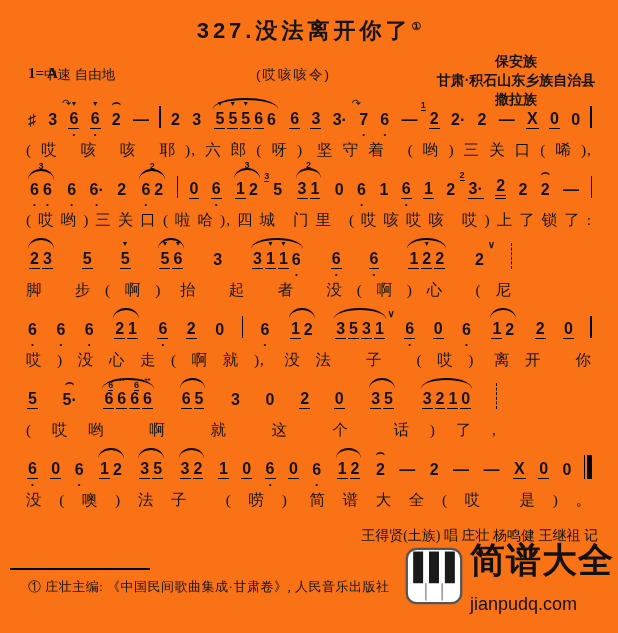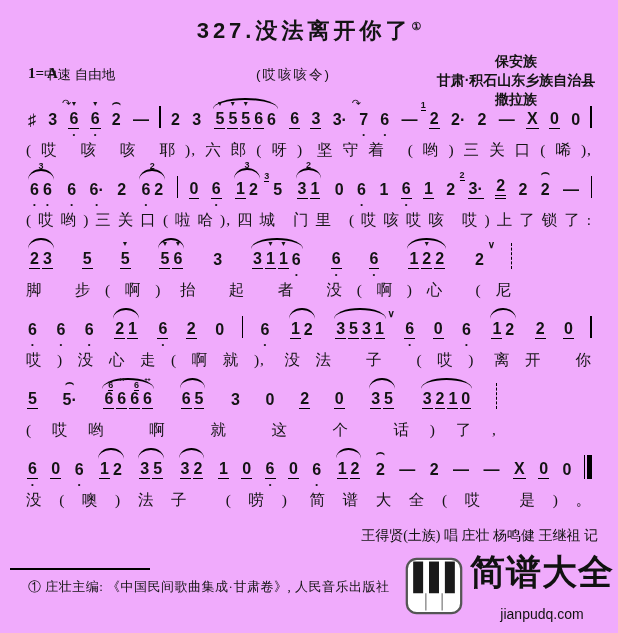--- a/index.html
+++ b/index.html
@@ -1,16 +1,16 @@
 <!DOCTYPE html>
 <html><head>
 <meta charset="utf-8">
 <style>
   html,body{margin:0;padding:0;background:#fff;}
-  .page{position:relative;width:618px;height:633px;background:#f0abfc;color:#141414;
+  .page{position:relative;width:618px;height:633px;background:#f97316;color:#141414;
         font-family:"Liberation Sans",sans-serif;overflow:hidden;}
   .title{position:absolute;top:16px;left:0;width:100%;text-align:center;
          font-size:22px;font-weight:700;letter-spacing:4px;}
   .title sup{font-size:11px;letter-spacing:0;}
   .key{position:absolute;top:44px;left:28px;font-size:15px;font-weight:700;
        font-family:"Liberation Serif",serif;margin-top:21px;}
   .tempo{position:absolute;top:66px;left:44px;font-size:13.5px;}
   .call{position:absolute;top:66px;left:256px;font-size:13.5px;letter-spacing:2px;}
   .region{position:absolute;top:52px;right:6px;width:192px;text-align:center;
           font-size:14px;font-weight:700;line-height:1.35;}
@@ -46,24 +46,24 @@
   .barline.final{display:inline-flex;gap:2px;align-items:flex-end;}
   .b1{width:1.5px;height:24px;background:#000;}
   .b2{width:4.5px;height:24px;background:#000;}
   .lyrics-row{height:22px;font-size:15.5px;font-family:"Liberation Serif",serif;
               text-align:justify;text-align-last:justify;letter-spacing:1px;}
   .credits{position:absolute;top:527px;right:20px;font-size:14px;
            font-family:"Liberation Serif",serif;}
   .fn-rule{position:absolute;top:568px;left:10px;width:140px;border-top:2.5px solid #000;}
   .footnote{position:absolute;top:578px;left:28px;font-size:13px;
             font-family:Liberation Serif, serif;letter-spacing:.5px;}
-  .logo{position:absolute;right:4px;bottom:12px;display:flex;align-items:center;gap:7px;text-align:center;}
+  .logo{position:absolute;right:4px;bottom:20px;display:flex;align-items:center;gap:7px;}
   .logo-text{display:flex;flex-direction:column;line-height:1;}
   .logo-name{font-size:35px;font-weight:700;letter-spacing:1px;color:#111;}
-  .logo-domain{font-size:14px;color:#111;margin-top:18px;}
+  .logo-domain{font-size:18px;color:#111;margin-top:18px;}
 </style>
 </head>
 <body>
 
 <div class="page">
 
   <div class="title"><span>327.没法离开你了</span><sup>①</sup></div>
 
   <div class="key">1= A</div>
   <div class="tempo">中速 自由地</div>

